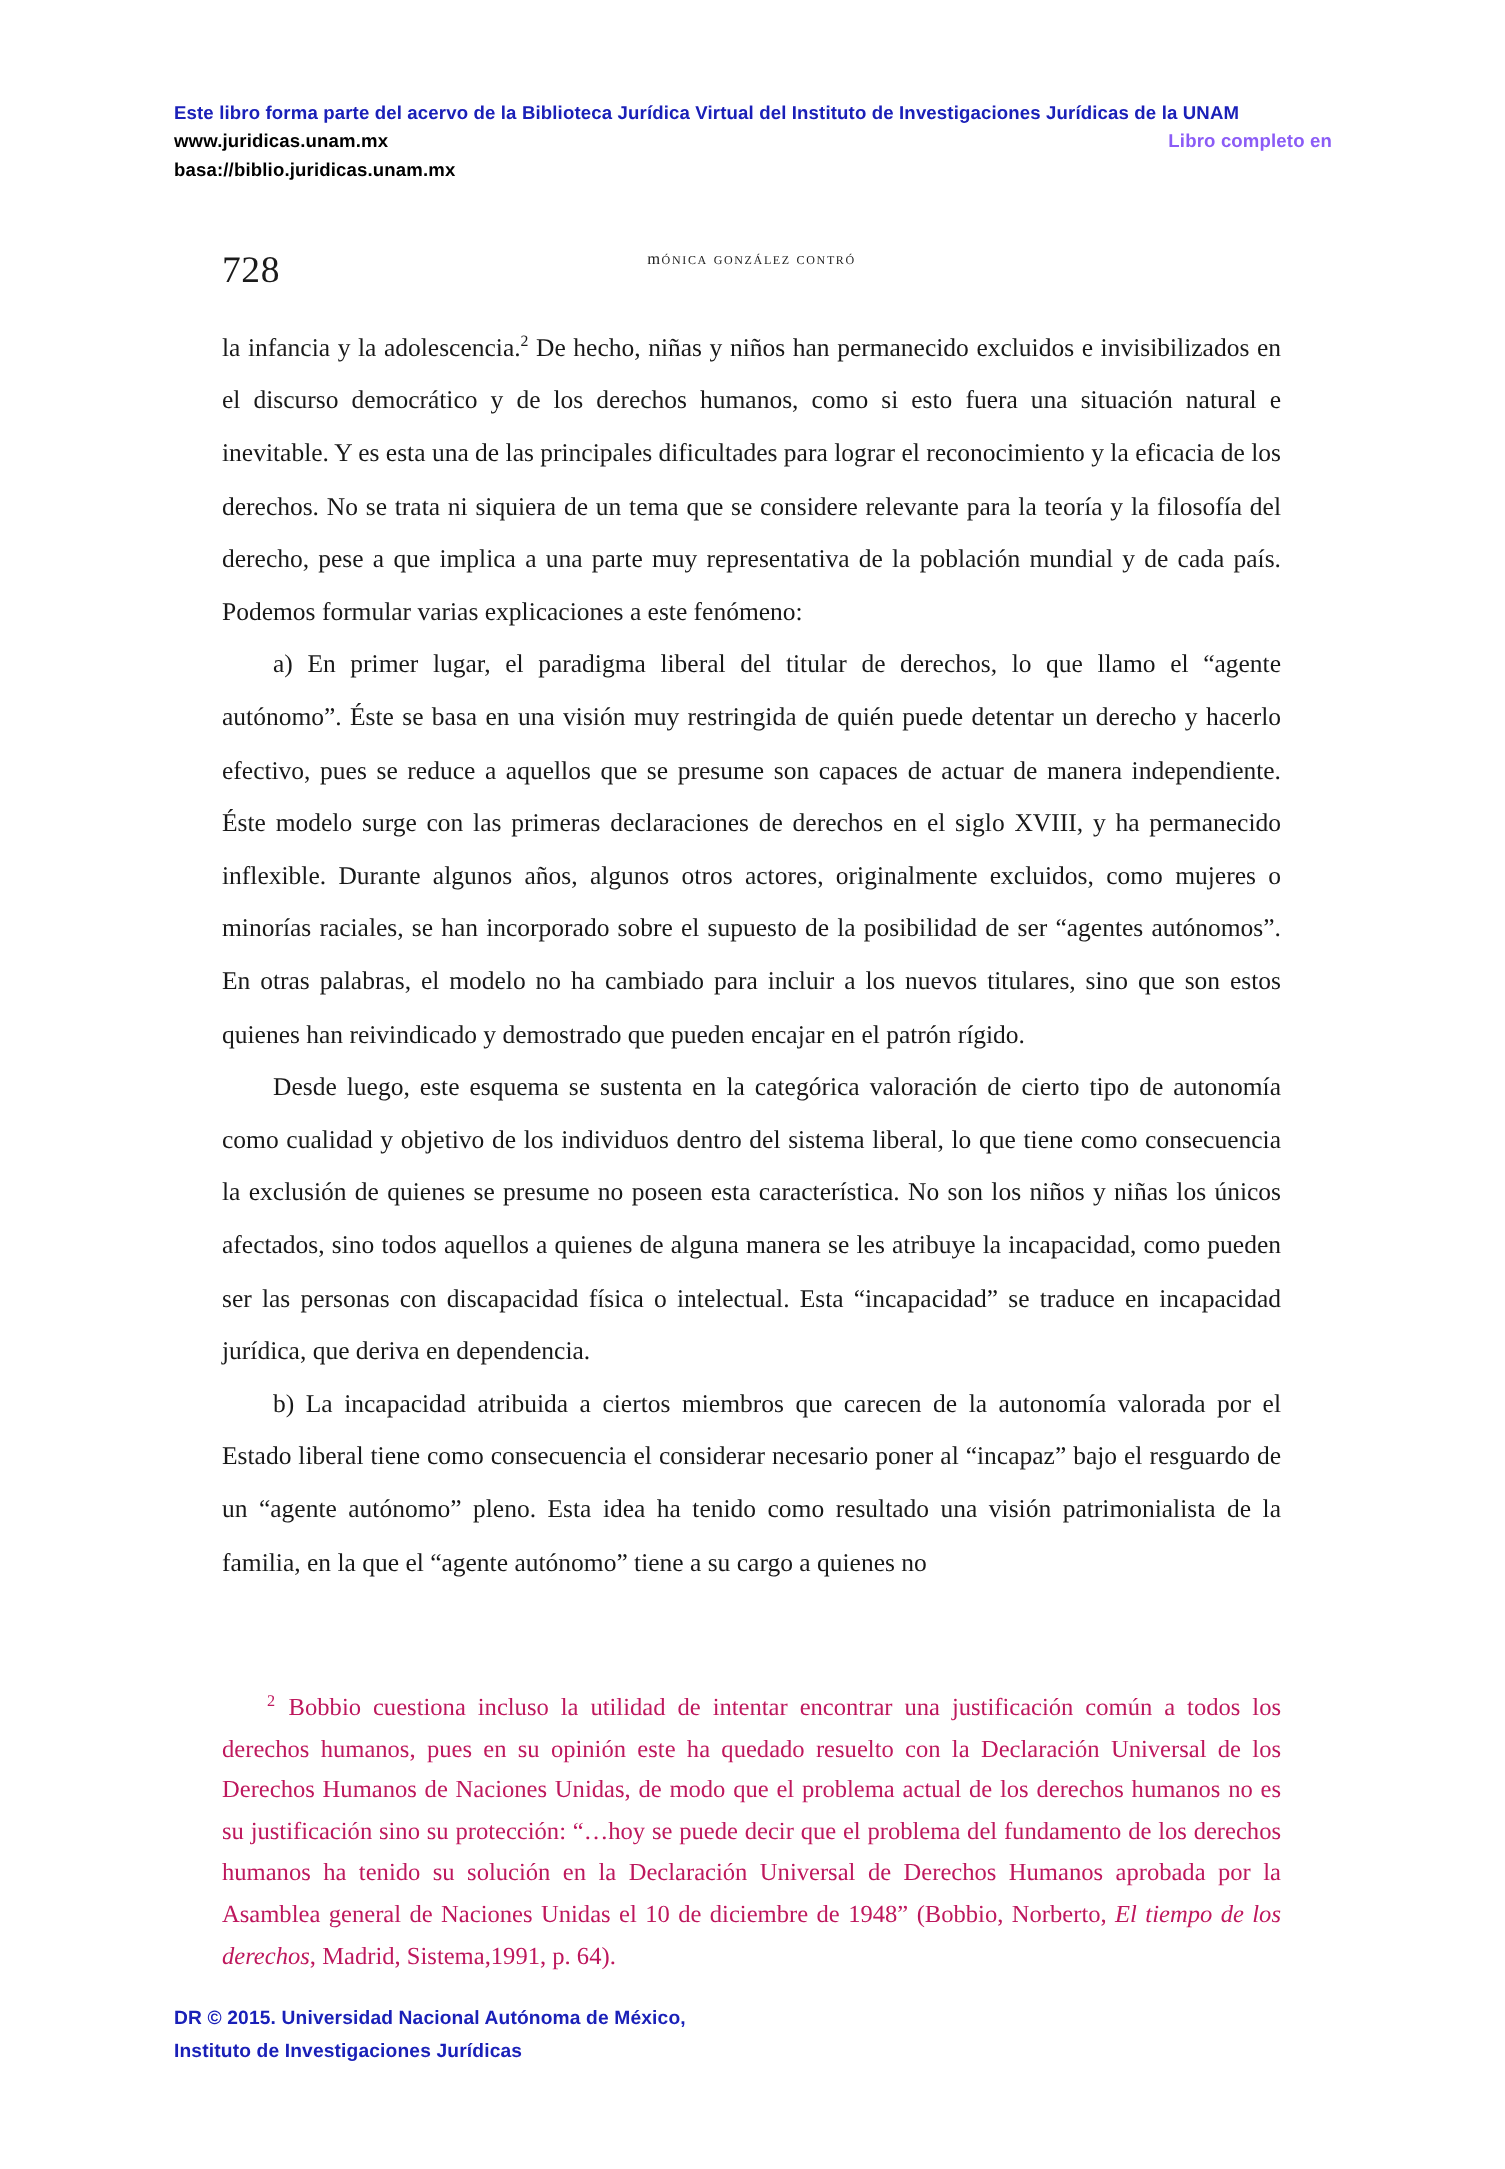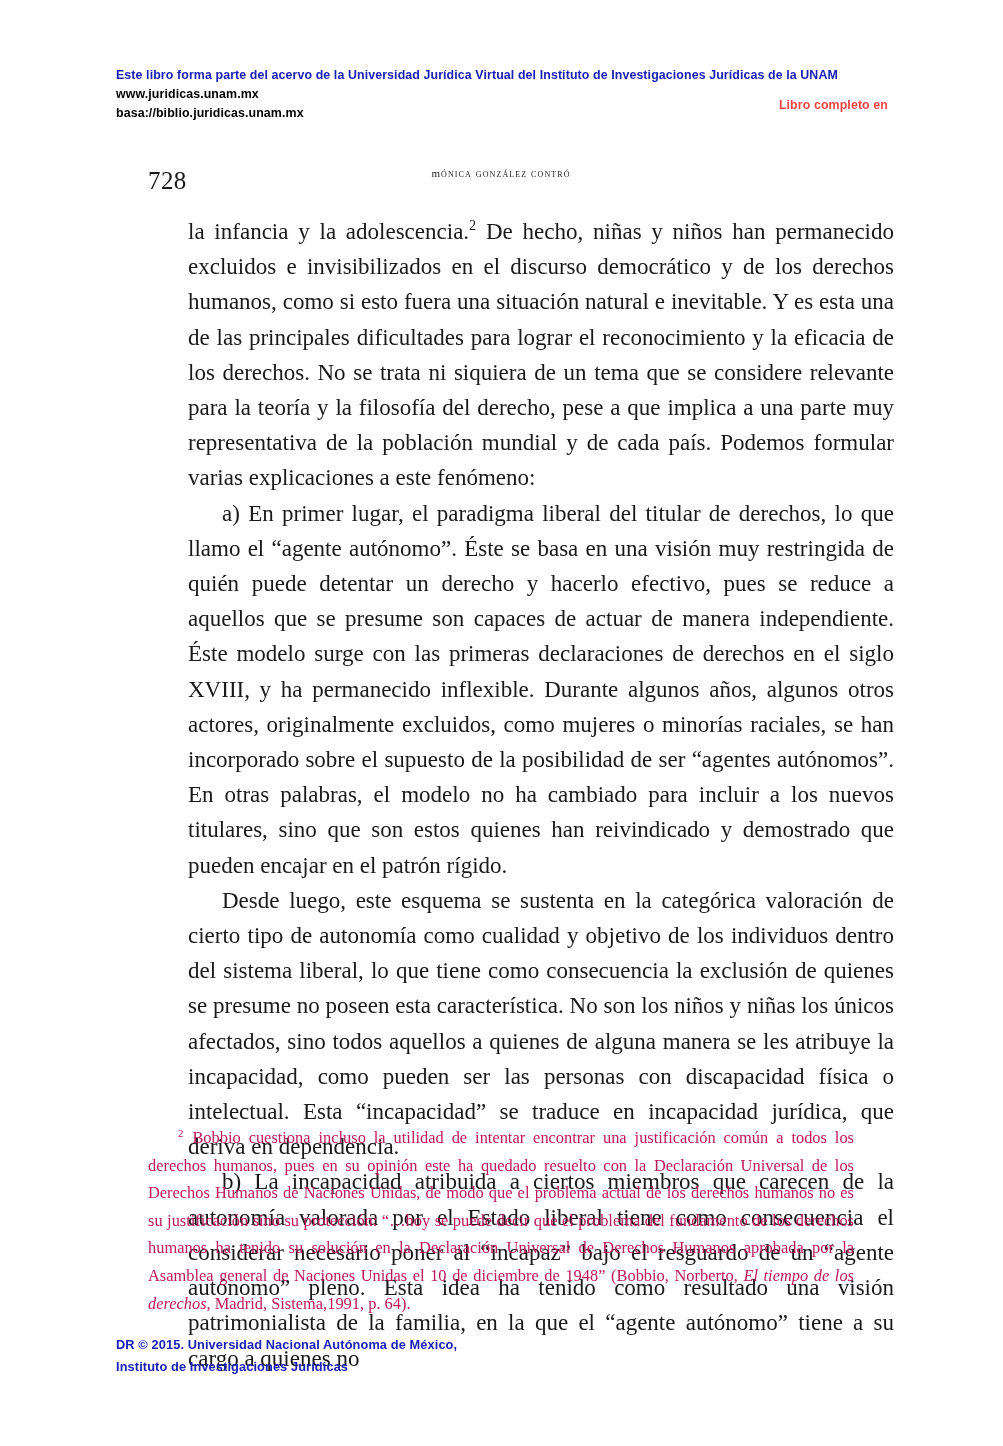--- a/index.html
+++ b/index.html
@@ -37,27 +37,26 @@
     height: 19px;
   }
   .banner-left {
     color: #000000;
     position: absolute;
     left: 0;
     top: 0;
     white-space: nowrap;
   }
   .banner-right {
-    color: #ef4444;
+    color: #8b5cf6;
     position: absolute;
     right: 0;
     top: 0;
     white-space: nowrap;
     text-align: left;
-    margin-top: 11px;
   }
 
   
   .running-head {
     position: absolute;
     top: 167px;
     left: 148px;
     width: 706px;
     height: 22px;
   }
@@ -82,26 +81,25 @@
     text-transform: lowercase;
   }
   .head-title::first-letter { font-variant: normal; }
 
   
   .body-block {
     position: absolute;
     top: 214px;
     left: 148px;
     width: 706px;
-    font-size: 23px;
+    font-size: 17px;
     line-height: 35.2px;
     color: #191919;
     text-align: justify;
     text-justify: inter-word;
-    margin-left: 40px;
   }
   .body-block p {
     margin: 0;
     text-indent: 0;
   }
   .body-block p.indent {
     text-indent: 34px;
   }
   .fn-ref {
     font-size: 0.62em;
@@ -147,21 +145,21 @@
     letter-spacing: 0.1px;
   }
   .footer div { white-space: nowrap; }
 </style>
 </head>
 <body>
 
 <div class="page">
 
   <div class="banner">
-    <div class="banner-line1">Este libro forma parte del acervo de la Universidad Jurídica Virtual del Instituto de Investigaciones Jurídicas de la UNAM</div>
+    <div class="banner-line1">Este libro forma parte del acervo de la Biblioteca Jurídica Virtual del Instituto de Investigaciones Jurídicas de la UNAM</div>
     <div class="banner-row">
       <span class="banner-left">www.juridicas.unam.mx</span>
       <span class="banner-right">Libro completo en</span>
     </div>
     <div class="banner-row">
       <span class="banner-left">basa://biblio.juridicas.unam.mx</span>
     </div>
   </div>
 
   <div class="running-head">

